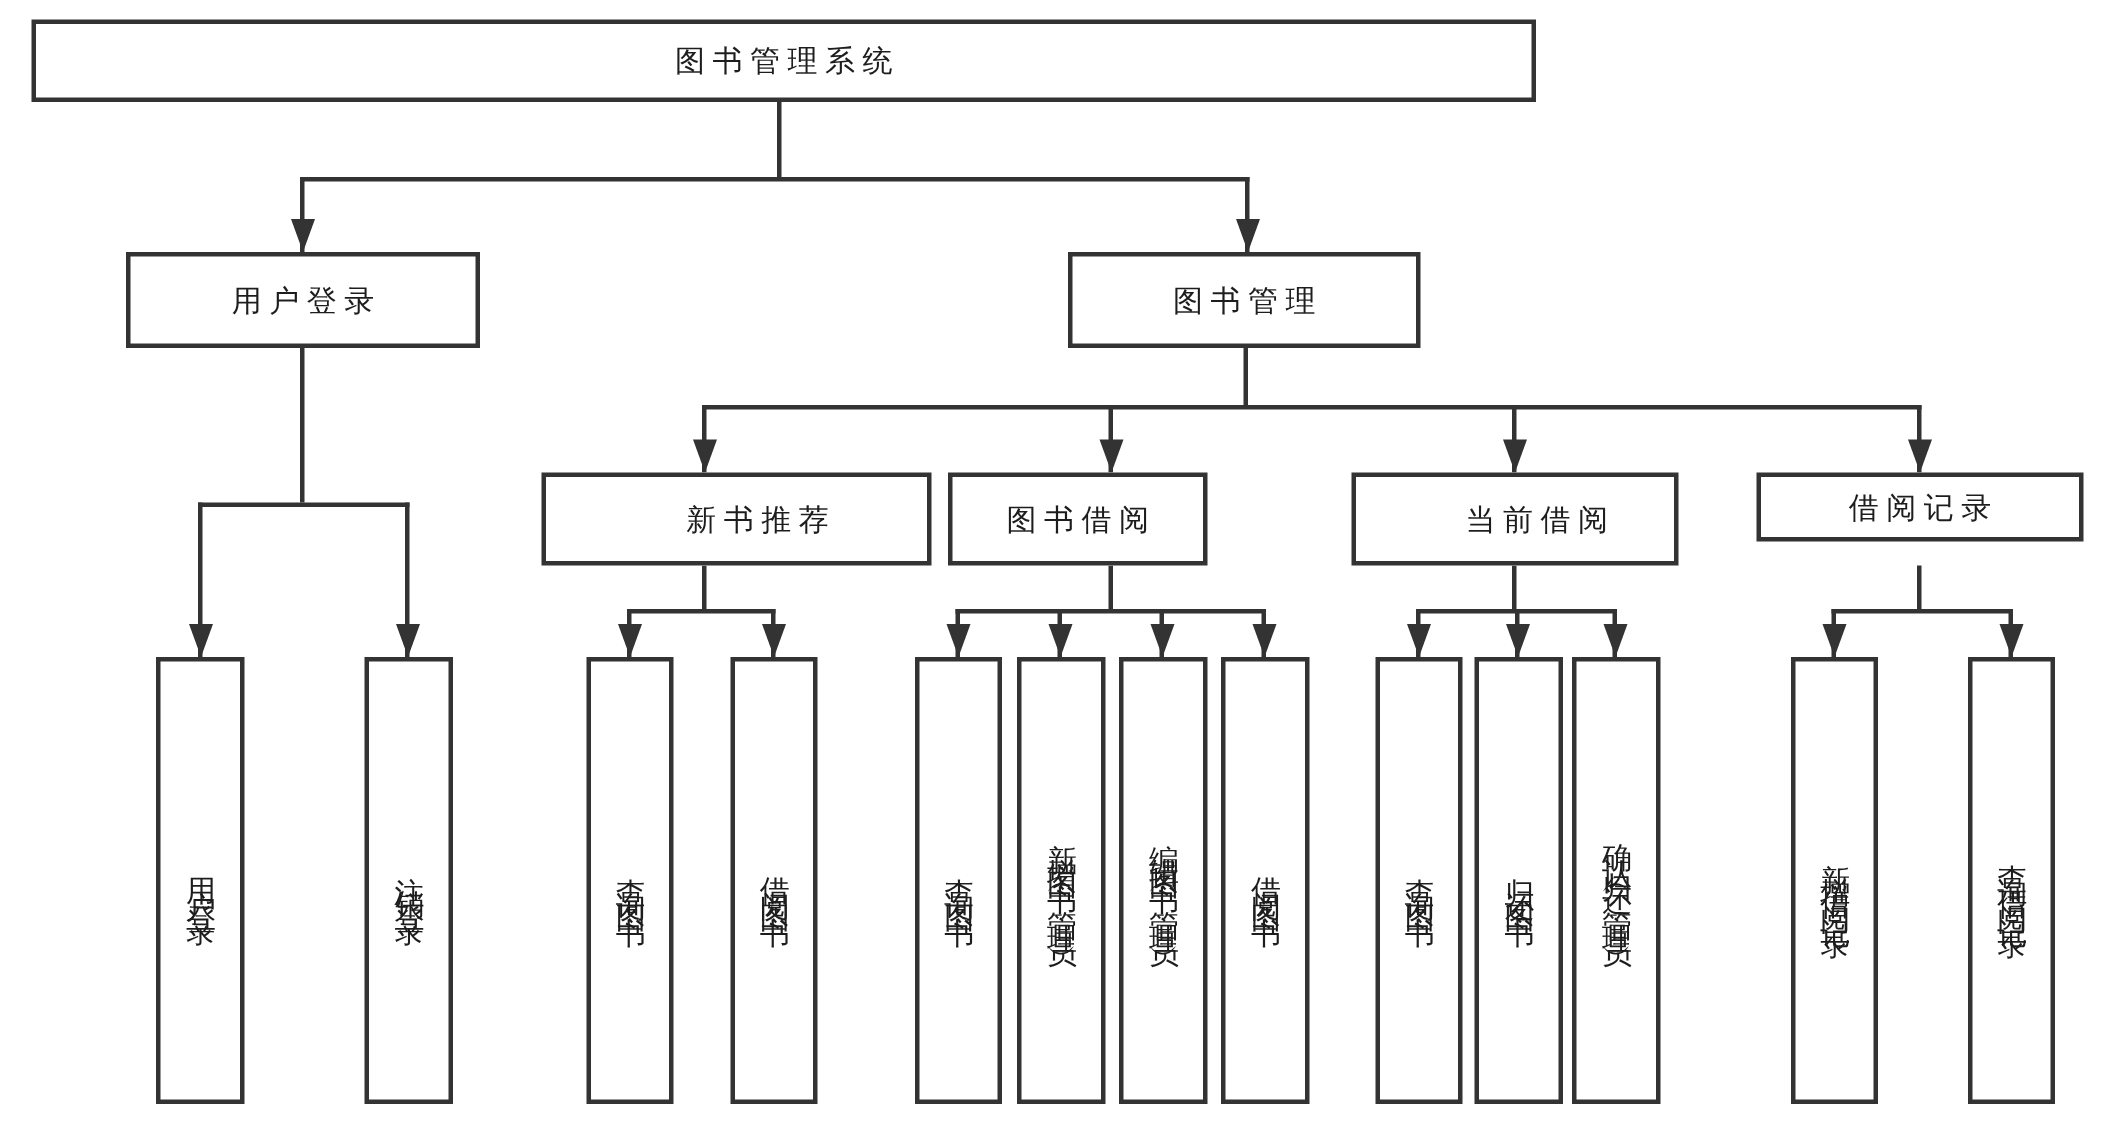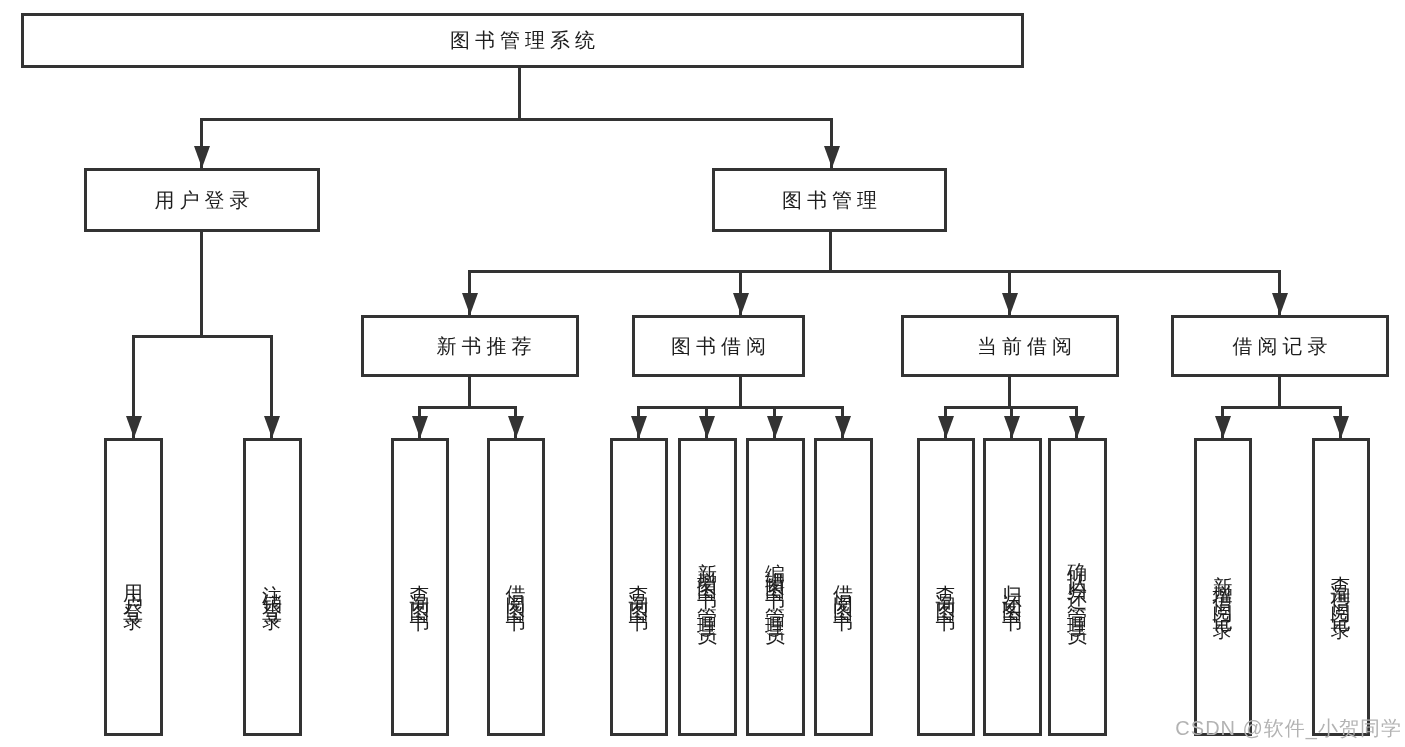--- a/index.html
+++ b/index.html
@@ -59,30 +59,30 @@
   <div class="arrow" style="left:132px;top:335px;height:103px;"></div>
   <div class="arrow" style="left:270px;top:335px;height:103px;"></div>
 
   <div class="vline" style="left:829px;top:232px;height:38px;"></div>
   <div class="hline" style="left:468px;top:270px;width:813px;"></div>
   <div class="arrow" style="left:468px;top:270px;height:45px;"></div>
   <div class="arrow" style="left:739px;top:270px;height:45px;"></div>
   <div class="arrow" style="left:1008px;top:270px;height:45px;"></div>
   <div class="arrow" style="left:1278px;top:270px;height:45px;"></div>
 
-  <div class="hbox" style="left:361px;top:315px;width:218px;height:62px;padding-left:28px;">
+  <div class="hbox" style="left:361px;top:315px;width:260px;height:62px;padding-left:28px;">
     <span>新书推荐</span>
   </div>
   <div class="hbox" style="left:632px;top:315px;width:173px;height:62px;">
     <span>图书借阅</span>
   </div>
   <div class="hbox" style="left:901px;top:315px;width:218px;height:62px;padding-left:29px;">
     <span>当前借阅</span>
   </div>
-  <div class="hbox" style="left:1171px;top:315px;width:218px;height:62px;">
+  <div class="hbox" style="left:1171px;top:315px;width:218px;height:46px;">
     <span>借阅记录</span>
   </div>
 
   <div class="vline" style="left:468px;top:377px;height:29px;"></div>
   <div class="hline" style="left:418px;top:406px;width:99px;"></div>
   <div class="arrow" style="left:418px;top:406px;height:32px;"></div>
   <div class="arrow" style="left:514px;top:406px;height:32px;"></div>
 
   <div class="vline" style="left:739px;top:377px;height:29px;"></div>
   <div class="hline" style="left:637px;top:406px;width:207px;"></div>
@@ -139,15 +139,14 @@
     <span>确认归还（管理员）</span>
   </div>
 
   <div class="vbox" style="left:1194px;top:438px;width:58px;height:298px;">
     <span>新增借阅记录</span>
   </div>
   <div class="vbox" style="left:1312px;top:438px;width:58px;height:298px;">
     <span>查询借阅记录</span>
   </div>
 
-  <div class="watermark">CSDN @软件_小贺同学</div>
 
 </div>
 
 </body></html>

